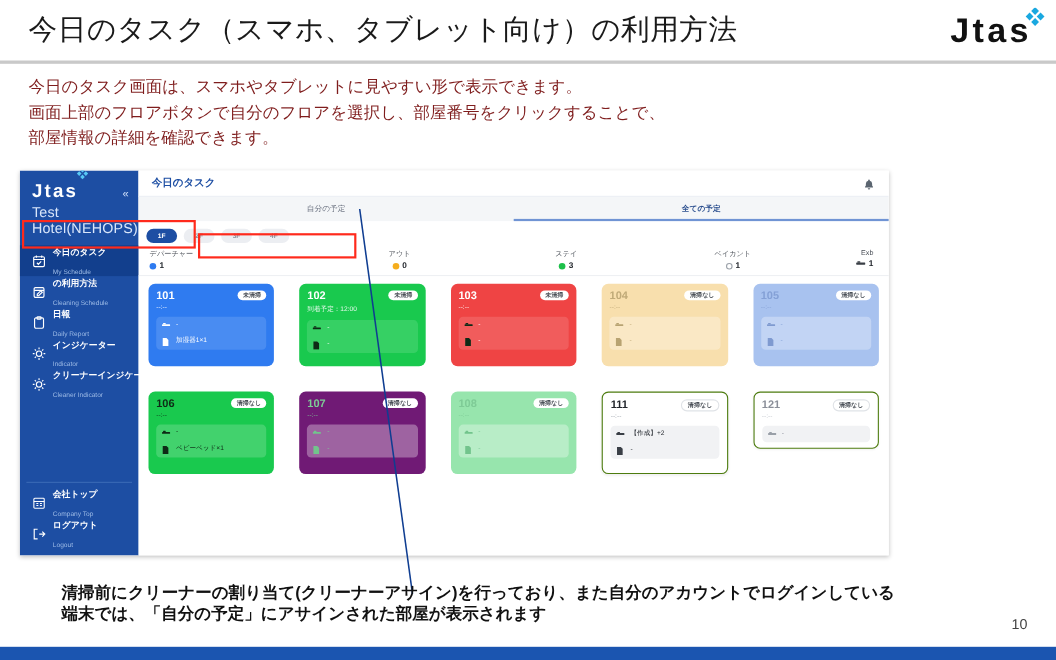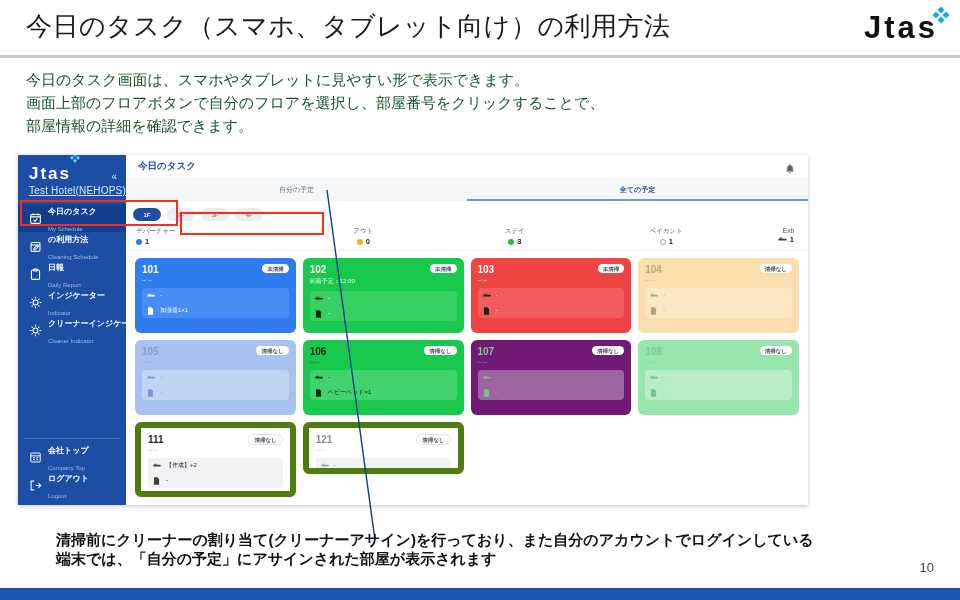--- a/index.html
+++ b/index.html
@@ -25,21 +25,21 @@
     position: absolute; right: -13px; top: -3px; width: 20px; height: 20px;
   }
   .hr-top {
     position: absolute; left: 0; top: 55px; width: 960px; height: 3px;
     background: #c9c9c9;
   }
 
   
   .intro {
     position: absolute; left: 26px; top: 68px;
-    font-size: 15px; color: #14532d; line-height: 23px;
+    font-size: 15px; color: #7f1d1d; line-height: 23px;
   }
 
   
   .app {
     position: absolute; left: 18px; top: 155px;
     width: 790px; height: 350px;
     background: #fff; overflow: hidden;
     box-shadow: 0 1px 4px rgba(0,0,0,.25);
     display: flex;
   }
@@ -50,21 +50,21 @@
     color: #fff; position: relative; flex: 0 0 108px;
   }
   .sb-logo {
     font-size: 17px; font-weight: bold; letter-spacing: 2px;
     padding: 9px 0 0 11px; position: relative; display: inline-block;
   }
   .sb-logo .dots { position: absolute; right: -10px; top: -2px; width: 12px; height: 12px; }
   .sb-collapse {
     position: absolute; right: 9px; top: 16px; font-size: 10px; color: #cfe0fb;
   }
-  .sb-hotel { font-size: 10px; color: #d9e6fa; padding: 1px 0 0 11px; letter-spacing: .2px; text-decoration: underline; }
+  .sb-hotel { font-size: 13px; color: #d9e6fa; padding: 1px 0 0 11px; letter-spacing: .2px; }
   .sb-nav { margin-top: 8px; }
   .sb-item {
     display: flex; align-items: center; gap: 6px;
     padding: 4px 4px 4px 10px; height: 28px;
   }
   .sb-item.active { background: #123f8d; }
   .sb-ico { width: 14px; height: 14px; flex: 0 0 14px; display: flex; align-items: center; justify-content: center; }
   .sb-txt { line-height: 1.05; }
   .sb-ja { font-size: 8px; font-weight: bold; color: #fff; white-space: nowrap; }
   .sb-en { font-size: 6px; color: #9dbbe6; white-space: nowrap; }
@@ -117,27 +117,27 @@
     font-size: 7.5px; font-weight: bold; color: #22262c;
     display: flex; align-items: center; justify-content: center; gap: 3px; margin-top: 1px;
   }
   .stat:first-child .stat-val { justify-content: flex-start; }
   .stat:last-child .stat-val { justify-content: flex-end; }
   .dot { width: 6px; height: 6px; border-radius: 50%; display: inline-block; }
   .dot.hollow { background: transparent; border: 1.2px solid #9aa0a8; }
 
   
   .grid {
-    display: grid; grid-template-columns: repeat(4, 1fr);
-    gap: 7px; padding: 7px 9px 0 9px;
+    display: grid; grid-template-columns: repeat(5, 1fr);
+    gap: 23px; padding: 7px 9px 0 9px;
   }
   .card {
     border-radius: 6px; padding: 6px 7px 6px 7px; height: 75px; position: relative;
   }
-  .card.outlined { border: 6px solid #4d7c0f; box-shadow: 0 1px 2px rgba(0,0,0,.06); }
+  .card.outlined { border: 1px solid #4d7c0f; box-shadow: 0 1px 2px rgba(0,0,0,.06); }
   .card-head { display: flex; align-items: flex-start; justify-content: space-between; }
   .card-num { font-size: 10px; font-weight: bold; }
   .badge {
     background: #fff; border-radius: 8px; font-size: 5.5px; font-weight: bold;
     padding: 1.5px 5px; color: #4a4f57; white-space: nowrap; line-height: 1.1;
   }
   .card-sub { font-size: 6px; margin-top: 2px; opacity: .9; }
   .card-rows { margin-top: 5px; border-radius: 4px; overflow: hidden; }
   .card-row {
     display: flex; align-items: center; gap: 5px;

